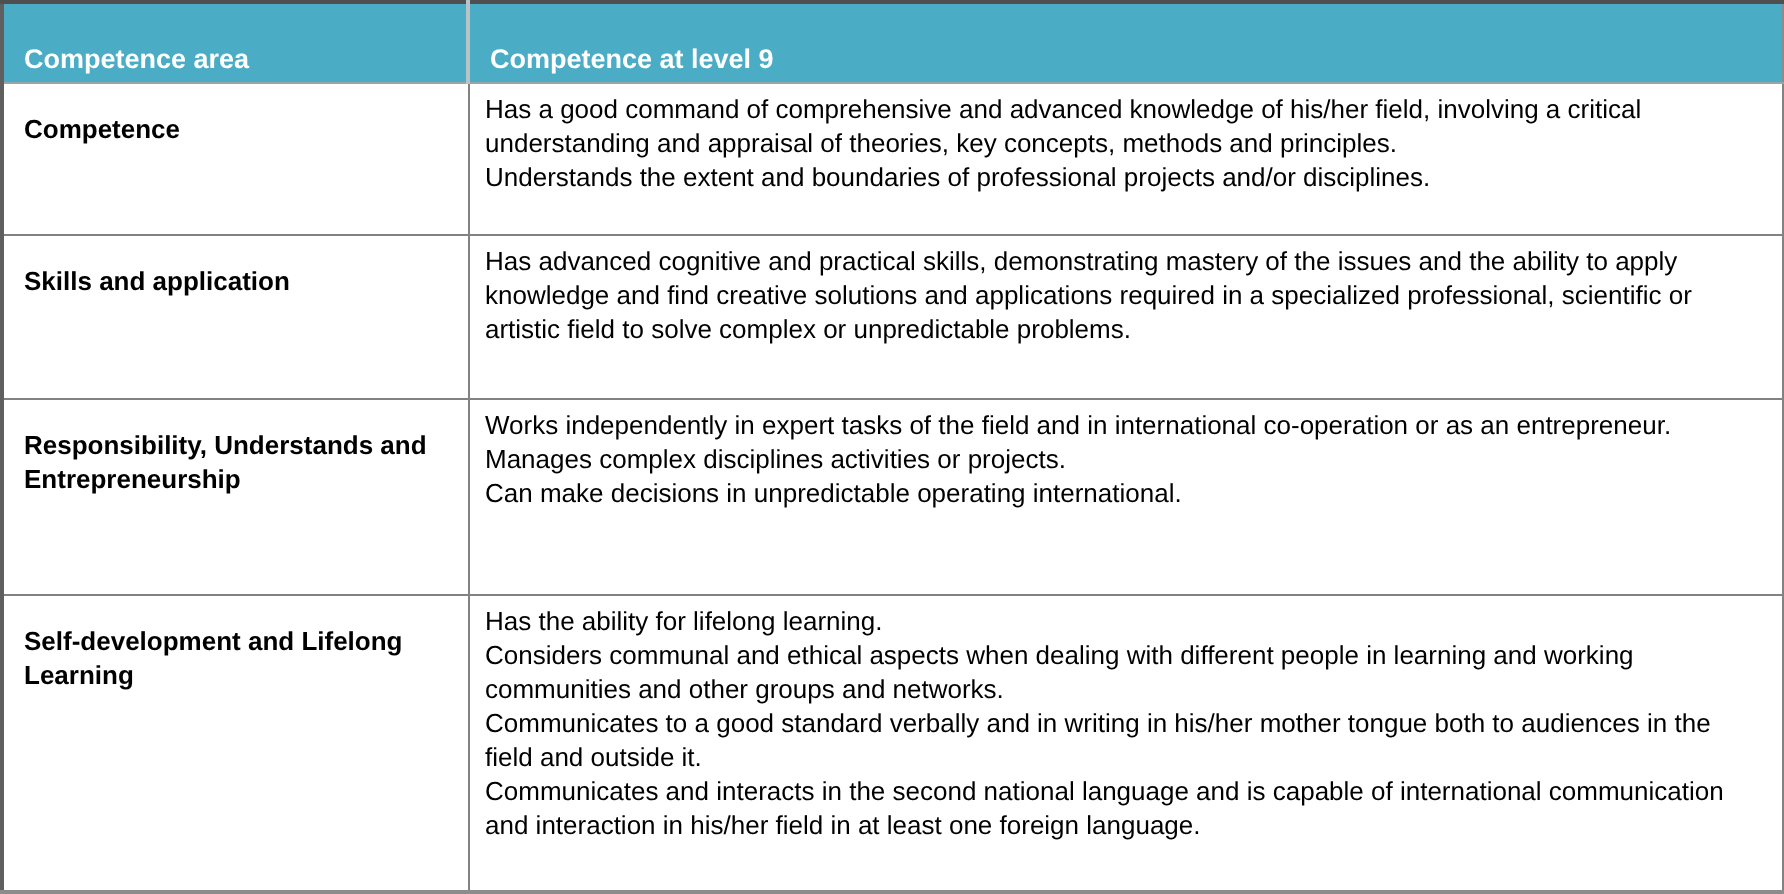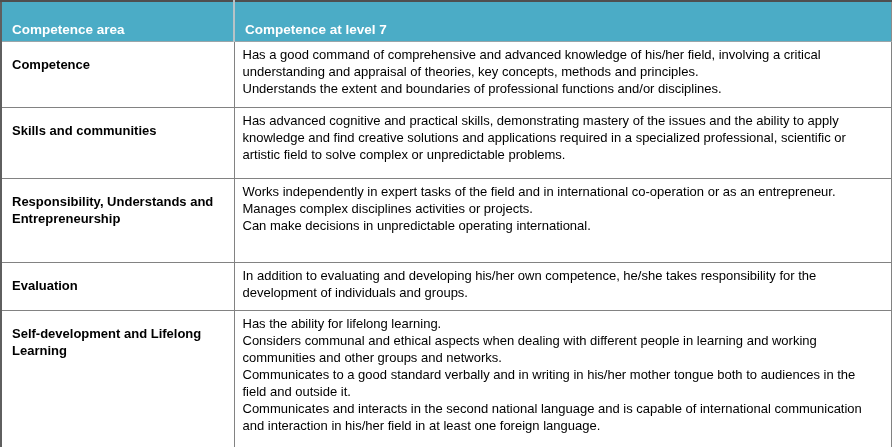--- a/index.html
+++ b/index.html
@@ -72,57 +72,49 @@
 
 <div class="page">
   <table class="competence-table">
     <colgroup>
       <col style="width: 233px;">
       <col>
     </colgroup>
     <thead>
       <tr>
         <th>Competence area</th>
-        <th>Competence at level 7</th>
+        <th>Competence at level 9</th>
       </tr>
     </thead>
     <tbody>
         <tr>
           <td class="area-cell">
             <div class="area-label">Competence</div>
           </td>
           <td class="desc-cell">
             <div class="desc-line">Has a good command of comprehensive and advanced knowledge of his/her field, involving a critical understanding and appraisal of theories, key concepts, methods and principles.</div>
-            <div class="desc-line">Understands the extent and boundaries of professional functions and/or disciplines.</div>
+            <div class="desc-line">Understands the extent and boundaries of professional projects and/or disciplines.</div>
           </td>
         </tr>
         <tr>
           <td class="area-cell">
-            <div class="area-label">Skills and communities</div>
+            <div class="area-label">Skills and application</div>
           </td>
           <td class="desc-cell">
             <div class="desc-line">Has advanced cognitive and practical skills, demonstrating mastery of the issues and the ability to apply knowledge and find creative solutions and applications required in a specialized professional, scientific or artistic field to solve complex or unpredictable problems.</div>
           </td>
         </tr>
         <tr>
           <td class="area-cell">
             <div class="area-label">Responsibility, Understands and Entrepreneurship</div>
           </td>
           <td class="desc-cell">
             <div class="desc-line">Works independently in expert tasks of the field and in international co-operation or as an entrepreneur.</div>
             <div class="desc-line">Manages complex disciplines activities or projects.</div>
             <div class="desc-line">Can make decisions in unpredictable operating international.</div>
-          </td>
-        </tr>
-        <tr>
-          <td class="area-cell">
-            <div class="area-label">Evaluation</div>
-          </td>
-          <td class="desc-cell">
-            <div class="desc-line">In addition to evaluating and developing his/her own competence, he/she takes responsibility for the development of individuals and groups.</div>
           </td>
         </tr>
         <tr>
           <td class="area-cell">
             <div class="area-label">Self-development and Lifelong Learning</div>
           </td>
           <td class="desc-cell">
             <div class="desc-line">Has the ability for lifelong learning.</div>
             <div class="desc-line">Considers communal and ethical aspects when dealing with different people in learning and working communities and other groups and networks.</div>
             <div class="desc-line">Communicates to a good standard verbally and in writing in his/her mother tongue both to audiences in the field and outside it.</div>

